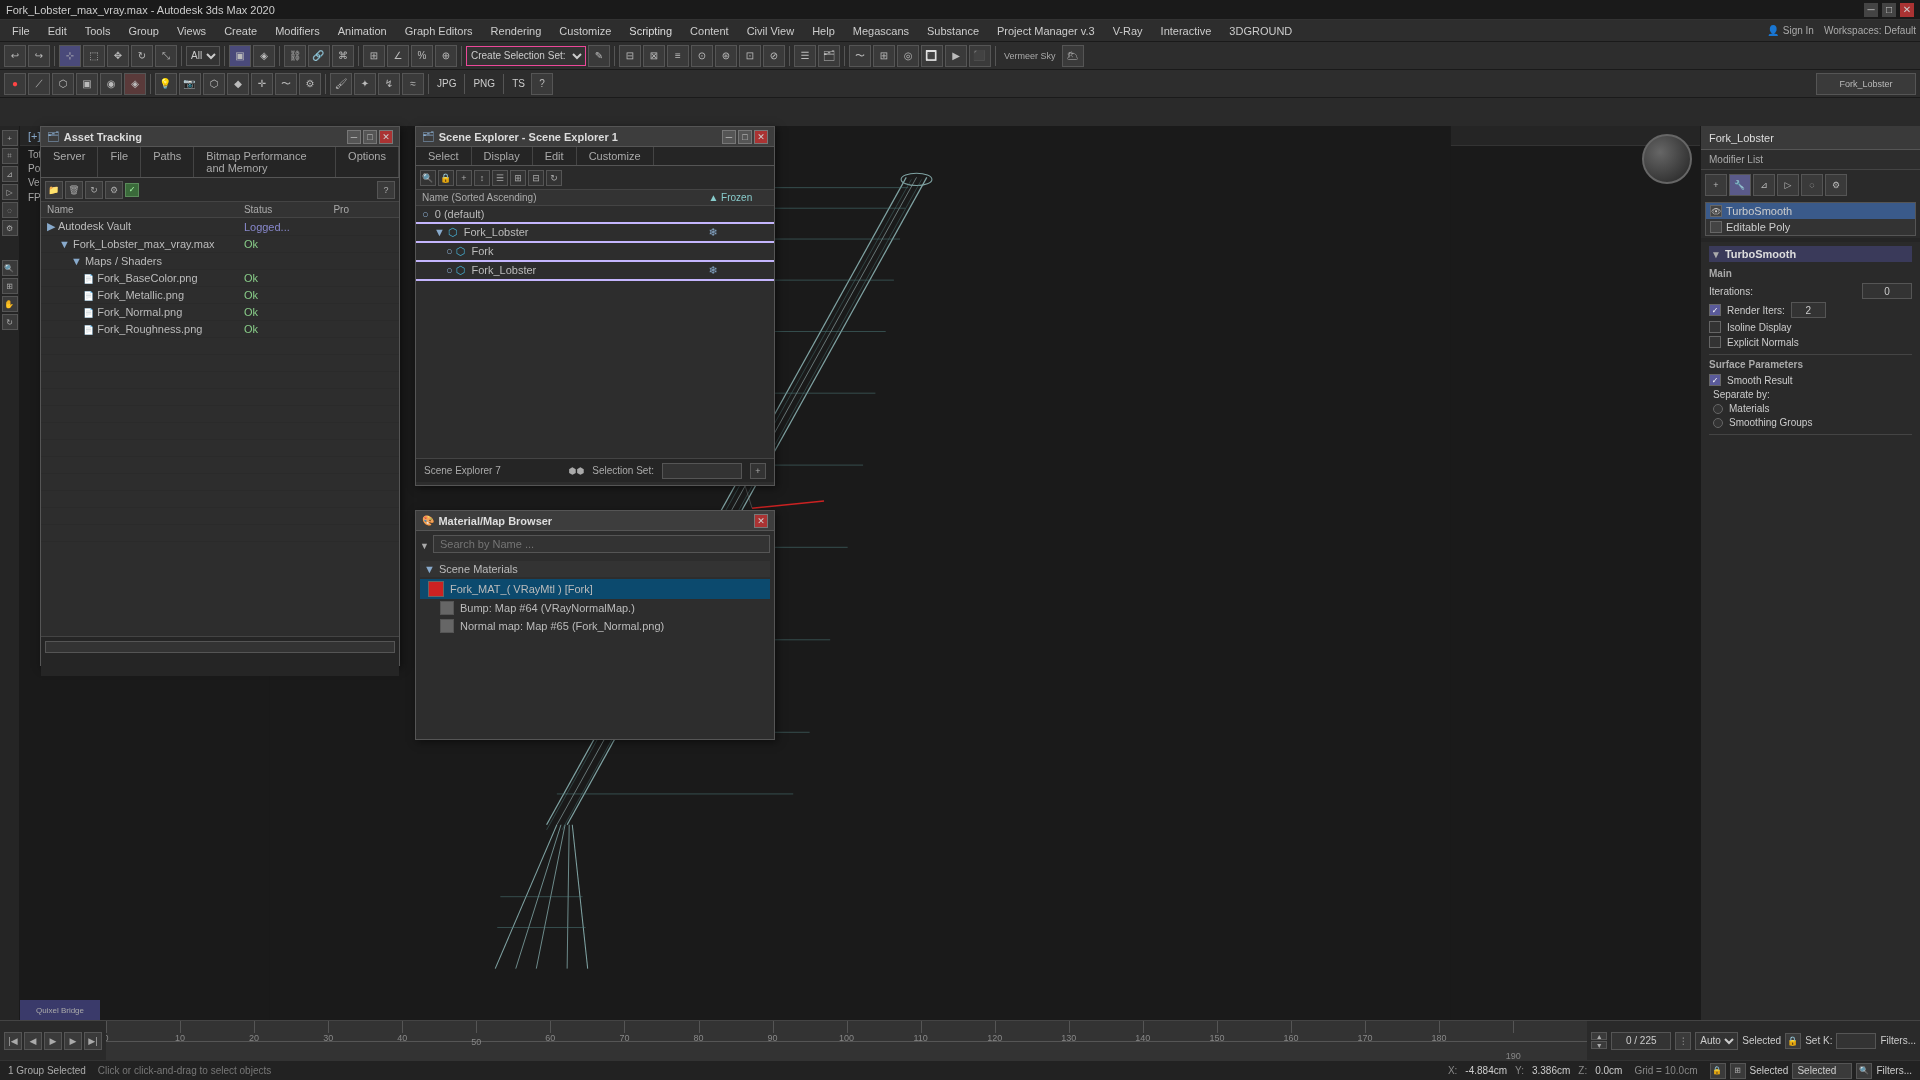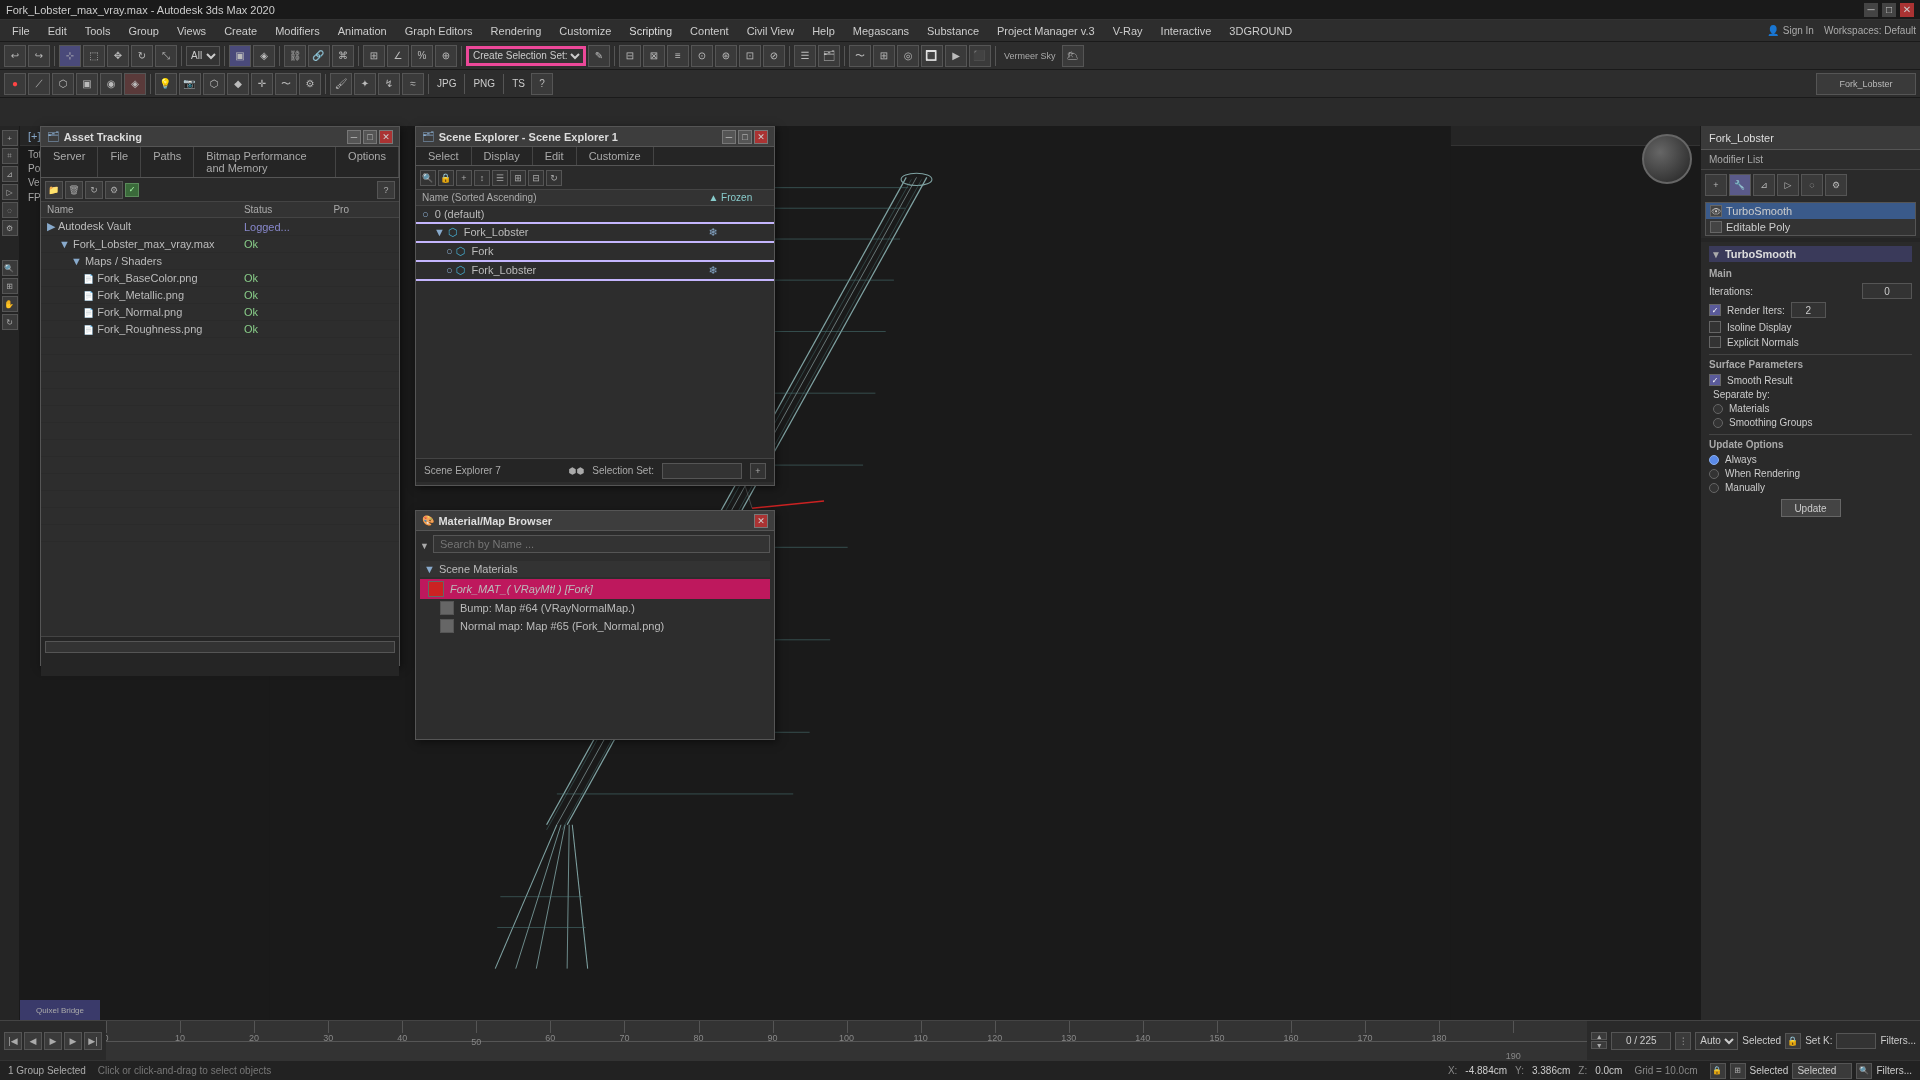--- a/index.html
+++ b/index.html
@@ -544,21 +544,21 @@
   <div class="toolbar-separator"></div>
   <div class="toolbar-btn">⛓</div>
   <div class="toolbar-btn">🔗</div>
   <div class="toolbar-btn">⌘</div>
   <div class="toolbar-separator"></div>
   <div class="toolbar-btn">⊞</div>
   <div class="toolbar-btn">∠</div>
   <div class="toolbar-btn">%</div>
   <div class="toolbar-btn">⊕</div>
   <div class="toolbar-separator"></div>
-  <select style="height:20px;width:120px;background:#333;border:3px solid #ec4899;color:#ccc;font-size:10px;">
+  <select style="height:20px;width:120px;background:#333;border:1px solid #ec4899;color:#ccc;font-size:10px;">
     <option>Create Selection Set:</option>
   </select>
   <div class="toolbar-btn">✎</div>
   <div class="toolbar-separator"></div>
   <div class="toolbar-btn">⊟</div>
   <div class="toolbar-btn">⊠</div>
   <div class="toolbar-btn">≡</div>
   <div class="toolbar-btn">⊙</div>
   <div class="toolbar-btn">⊛</div>
   <div class="toolbar-btn">⊡</div>
@@ -787,44 +787,20 @@
 
           <div class="ts-row-check">
             <div class="radio-btn"></div>
             <span class="ts-label">Smoothing Groups</span>
           </div>
         </div>
       </div>
 
       <div class="ts-divider"></div>
 
-      <div class="ts-section">
-        <div class="ts-section-title">Update Options</div>
-
-        <div class="ts-row-check">
-          <div class="radio-btn active"></div>
-          <span class="ts-label">Always</span>
-        </div>
-
-        <div class="ts-row-check">
-          <div class="radio-btn"></div>
-          <span class="ts-label">When Rendering</span>
-        </div>
-
-        <div class="ts-row-check">
-          <div class="radio-btn"></div>
-          <span class="ts-label">Manually</span>
-        </div>
-
-        <div style="margin-top:6px;display:flex;justify-content:center;">
-          <div class="ts-update-btn">
-            <span>Update</span>
-          </div>
-        </div>
-      </div>
     </div>
   </div>
 </div>
 
 <div class="floating-panel" id="asset-tracking" style="position:absolute;left:40px;top:126px;width:360px;height:540px;z-index:100;">
   <div class="panel-titlebar">
     <div style="display:flex;align-items:center;gap:4px;">
       <span style="color:#88aacc;font-size:10px;">🗂</span>
       <span class="panel-titlebar-title">Asset Tracking</span>
     </div>
@@ -1095,21 +1071,21 @@
     <div style="display:flex;align-items:center;gap:4px;margin-bottom:4px;">
       <span style="color:#aaa;font-size:9px;">▼</span>
       <input class="mb-search" type="text" placeholder="Search by Name ..." style="flex: 1 1 0%; height: 18px; background: rgb(51, 51, 51); border: 1px solid rgb(85, 85, 85); color: rgb(204, 204, 204); font-size: 11px; padding: 0px 6px;">
     </div>
 
     <div class="mb-section-header">
       <span style="color:#88aacc;">▼</span>
       <span>Scene Materials</span>
     </div>
 
-    <div class="mb-item selected" style="background:#be185d;font-style:italic;">
+    <div class="mb-item selected" style="background:#0c4a6e;">
       <div style="width:16px;height:16px;background:#cc2222;border:1px solid #666;"></div>
       <span>Fork_MAT_( VRayMtl ) [Fork]</span>
     </div>
     <div class="mb-item" style="padding-left:20px;">
       <div style="width:14px;height:14px;background:#666;border:1px solid #555;"></div>
       <span>Bump: Map #64 (VRayNormalMap.)</span>
     </div>
     <div class="mb-item" style="padding-left:20px;">
       <div style="width:14px;height:14px;background:#666;border:1px solid #555;"></div>
       <span>Normal map: Map #65 (Fork_Normal.png)</span>

